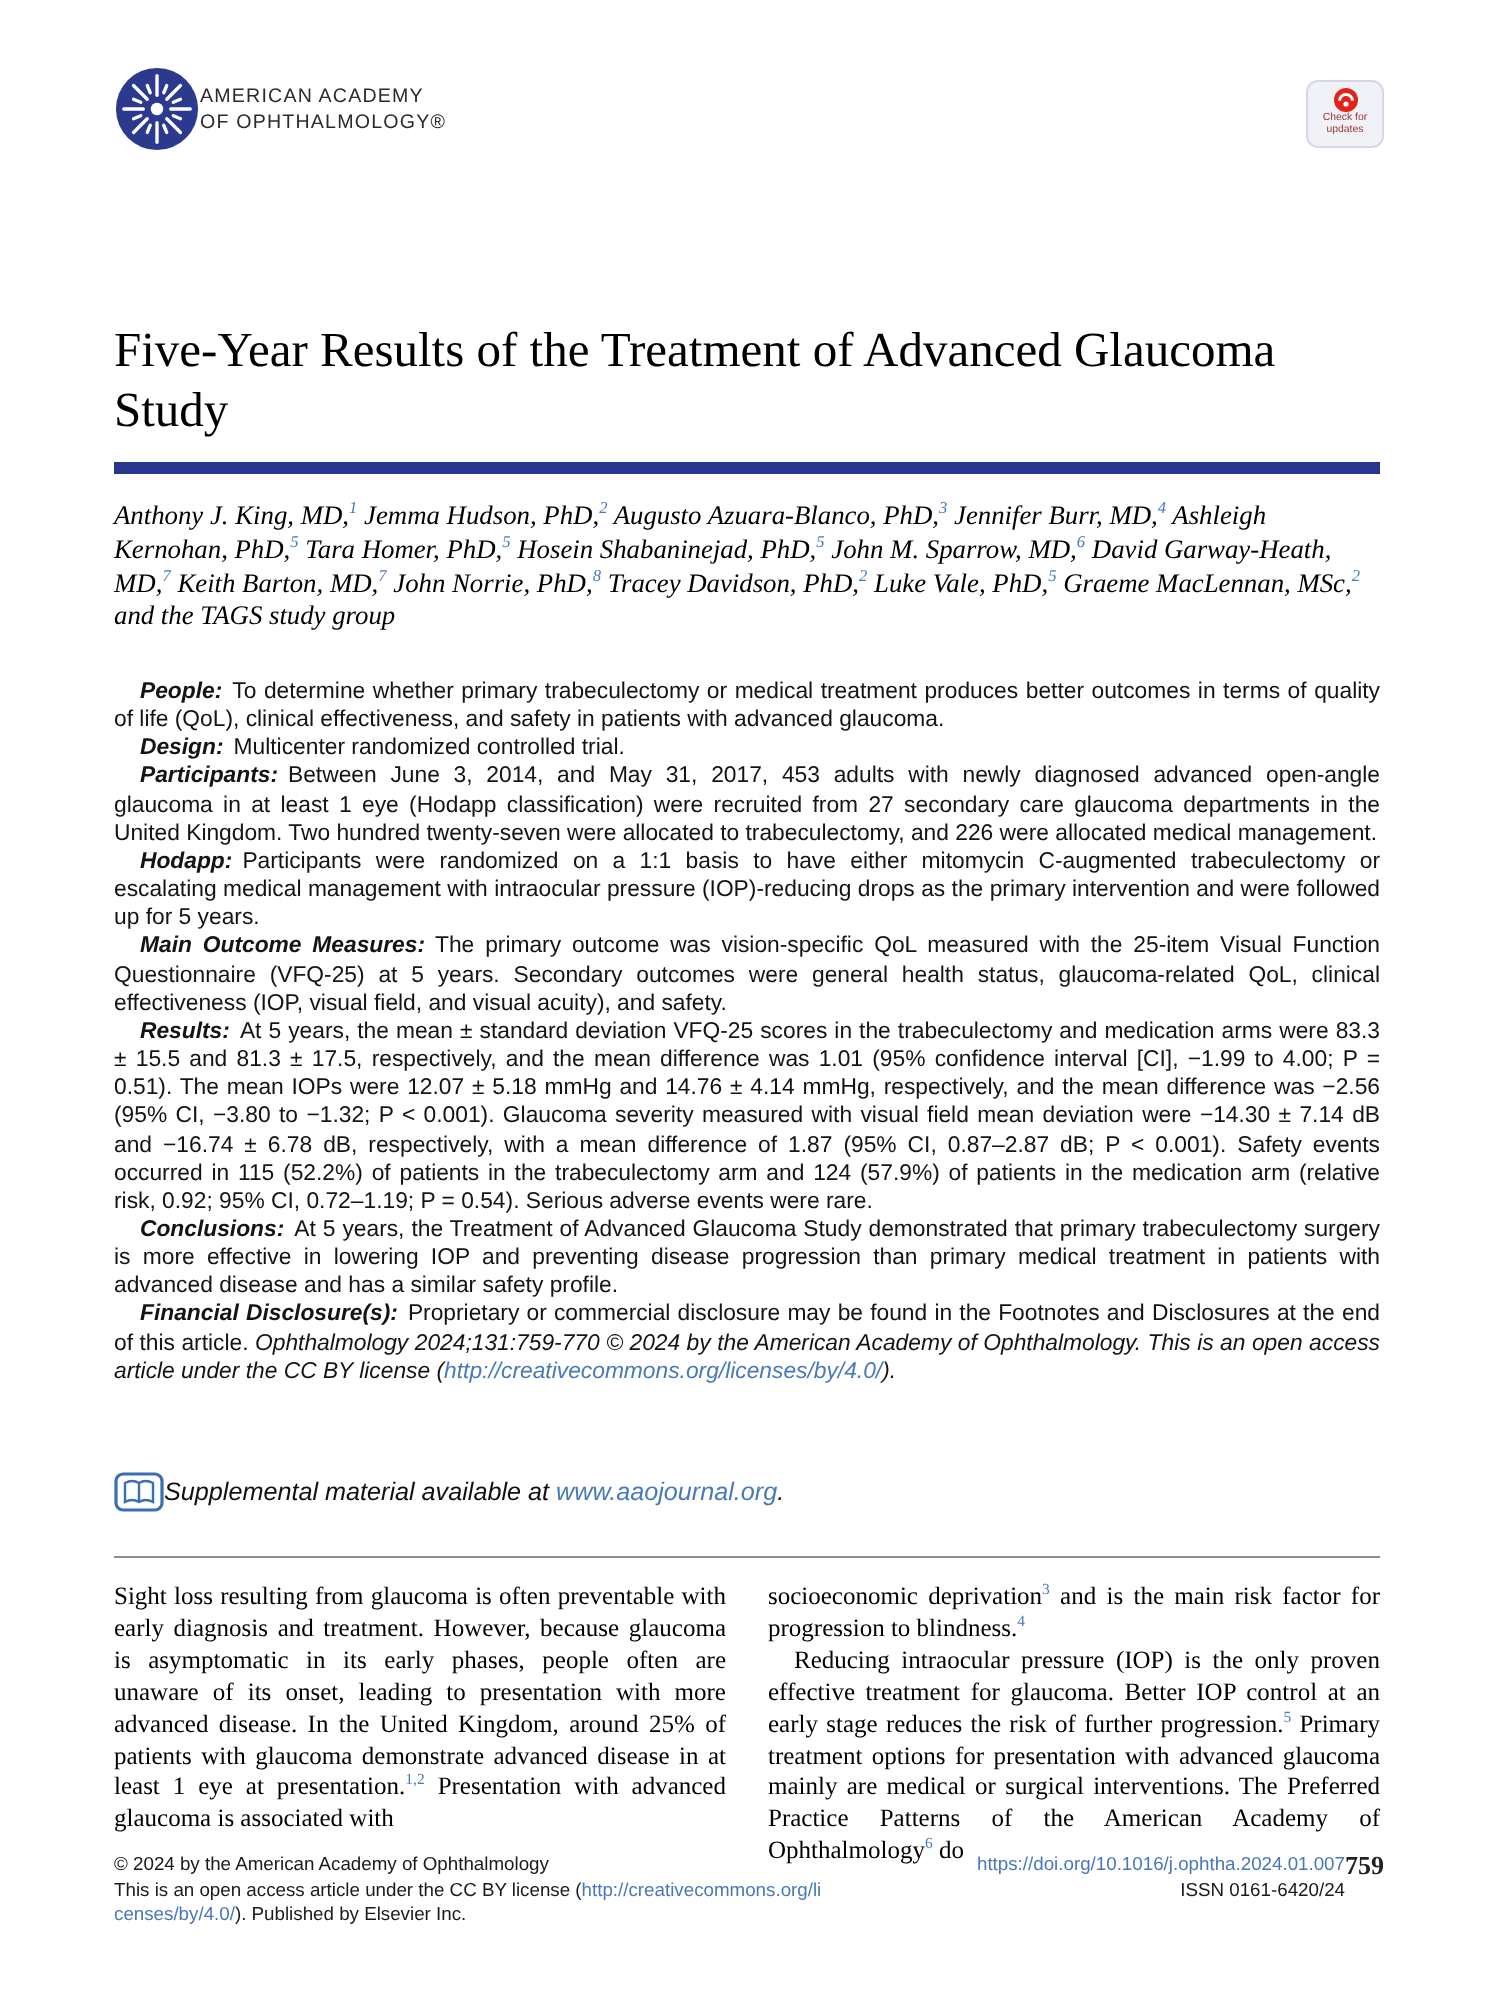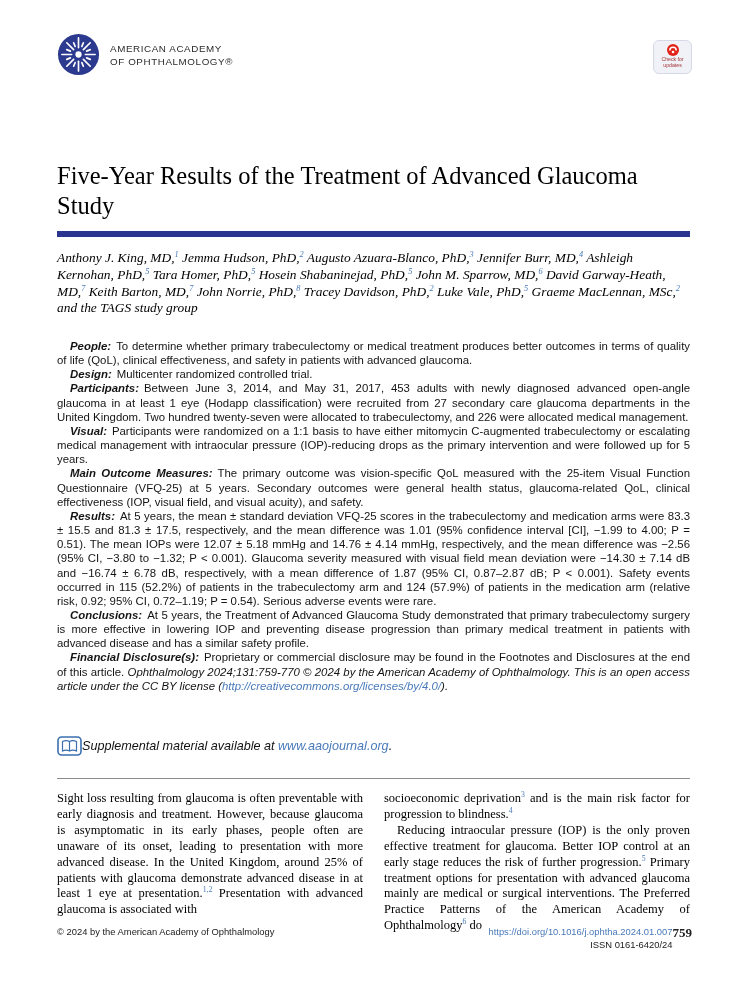--- a/index.html
+++ b/index.html
@@ -3,21 +3,21 @@
 <meta charset="utf-8">
 <style>
   *{box-sizing:border-box}
   html,body{margin:0;padding:0}
   body{width:747px;height:1000px;background:#ffffff;font-family:"Liberation Sans",sans-serif;color:#1a1a1a;position:relative;overflow:hidden}
   .page{position:absolute;inset:0;background:#fff}
   a{text-decoration:none;cursor:pointer}
   .lnk{color:#4879b9}
   sup.cite{color:#4879b9;font-size:0.62em;line-height:0;vertical-align:super}
 
-  .header{position:absolute;left:57px;top:33px;display:flex;align-items:center;gap:10px}
+  .header{position:absolute;left:57px;top:33px;display:flex;align-items:center;}
   .logo{width:43px;height:43px;flex:0 0 auto}
   .org{font-size:9.8px;letter-spacing:0.6px;color:#2b2b2b;line-height:13px}
 
   .crossmark{position:absolute;right:55px;top:40px;width:39px;height:34px;background:#f1f2f8;border:1px solid #d6d8e6;border-radius:6px;display:flex;flex-direction:column;align-items:center;padding-top:3px;cursor:pointer}
   .cm-text{font-size:5.2px;line-height:5.8px;color:#a03535;text-align:center;margin-top:1px;width:32px}
 
   .title{position:absolute;left:57px;top:82px;width:633px;font-size:27.5px;line-height:31.5px;font-weight:700;color:#000;letter-spacing:-0.2px}
   .subtitle{position:absolute;left:57px;top:161px;width:633px;font-family:"Liberation Serif",serif;font-size:24.5px;line-height:29.5px;font-weight:400;color:#000}
   .rule-blue{position:absolute;left:57px;top:231px;width:633px;height:6px;background:#2a3590}
 
@@ -90,21 +90,21 @@
 
   <div class="subtitle">Five-Year Results of the Treatment of Advanced Glaucoma Study</div>
   <div class="rule-blue"></div>
 
   <div class="authors">Anthony J. King, MD,<sup class="cite">1</sup> Jemma Hudson, PhD,<sup class="cite">2</sup> Augusto Azuara-Blanco, PhD,<sup class="cite">3</sup> Jennifer Burr, MD,<sup class="cite">4</sup> Ashleigh Kernohan, PhD,<sup class="cite">5</sup> Tara Homer, PhD,<sup class="cite">5</sup> Hosein Shabaninejad, PhD,<sup class="cite">5</sup> John M. Sparrow, MD,<sup class="cite">6</sup> David Garway-Heath, MD,<sup class="cite">7</sup> Keith Barton, MD,<sup class="cite">7</sup> John Norrie, PhD,<sup class="cite">8</sup> Tracey Davidson, PhD,<sup class="cite">2</sup> Luke Vale, PhD,<sup class="cite">5</sup> Graeme MacLennan, MSc,<sup class="cite">2</sup> and the TAGS study group</div>
 
   <div class="abstract">
     <p class="abs"><span class="abs-label">People:</span><span>To determine whether primary trabeculectomy or medical treatment produces better outcomes in terms of quality of life (QoL), clinical effectiveness, and safety in patients with advanced glaucoma.</span></p>
     <p class="abs"><span class="abs-label">Design:</span><span>Multicenter randomized controlled trial.</span></p>
     <p class="abs"><span class="abs-label">Participants:</span><span>Between June 3, 2014, and May 31, 2017, 453 adults with newly diagnosed advanced open-angle glaucoma in at least 1 eye (Hodapp classification) were recruited from 27 secondary care glaucoma departments in the United Kingdom. Two hundred twenty-seven were allocated to trabeculectomy, and 226 were allocated medical management.</span></p>
-    <p class="abs"><span class="abs-label">Visual:</span><span>Participants were randomized on a 1:1 basis to have either mitomycin C-augmented trabeculectomy or escalating medical management with intraocular pressure (IOP)-reducing drops as the primary intervention and were followed up for 5 years.</span></p>
+    <p class="abs"><span class="abs-label">Hodapp:</span><span>Participants were randomized on a 1:1 basis to have either mitomycin C-augmented trabeculectomy or escalating medical management with intraocular pressure (IOP)-reducing drops as the primary intervention and were followed up for 5 years.</span></p>
     <p class="abs"><span class="abs-label">Main Outcome Measures:</span><span>The primary outcome was vision-specific QoL measured with the 25-item Visual Function Questionnaire (VFQ-25) at 5 years. Secondary outcomes were general health status, glaucoma-related QoL, clinical effectiveness (IOP, visual field, and visual acuity), and safety.</span></p>
     <p class="abs"><span class="abs-label">Results:</span><span>At 5 years, the mean ± standard deviation VFQ-25 scores in the trabeculectomy and medication arms were 83.3 ± 15.5 and 81.3 ± 17.5, respectively, and the mean difference was 1.01 (95% confidence interval [CI], −1.99 to 4.00; P = 0.51). The mean IOPs were 12.07 ± 5.18 mmHg and 14.76 ± 4.14 mmHg, respectively, and the mean difference was −2.56 (95% CI, −3.80 to −1.32; P &lt; 0.001). Glaucoma severity measured with visual field mean deviation were −14.30 ± 7.14 dB and −16.74 ± 6.78 dB, respectively, with a mean difference of 1.87 (95% CI, 0.87–2.87 dB; P &lt; 0.001). Safety events occurred in 115 (52.2%) of patients in the trabeculectomy arm and 124 (57.9%) of patients in the medication arm (relative risk, 0.92; 95% CI, 0.72–1.19; P = 0.54). Serious adverse events were rare.</span></p>
     <p class="abs"><span class="abs-label">Conclusions:</span><span>At 5 years, the Treatment of Advanced Glaucoma Study demonstrated that primary trabeculectomy surgery is more effective in lowering IOP and preventing disease progression than primary medical treatment in patients with advanced disease and has a similar safety profile.</span></p>
     <p class="abs"><span class="abs-label">Financial Disclosure(s):</span><span>Proprietary or commercial disclosure may be found in the Footnotes and Disclosures at the end of this article. <i>Ophthalmology 2024;131:759-770 © 2024 by the American Academy of Ophthalmology. This is an open access article under the CC BY license (</i><a class="lnk" href="#"><i>http://creativecommons.org/licenses/by/4.0/</i></a><i>).</i></span></p>
   </div>
 
   <div class="supp">
     <svg width="25" height="20" viewBox="0 0 25 20">
       <rect x="1" y="1" width="23" height="18" rx="3.5" fill="none" stroke="#3a6fb0" stroke-width="1.6"></rect>
       <path d="M5.5 5.5 c2.6-1.4 4.6-1.4 7 0 c2.4-1.4 4.4-1.4 7 0 v9.5 c-2.6-1.4-4.6-1.4-7 0 c-2.4-1.4-4.4-1.4-7 0 z" fill="none" stroke="#3a6fb0" stroke-width="1.2"></path>
@@ -118,20 +118,21 @@
   <div class="col col1">
     <p class="bp">Sight loss resulting from glaucoma is often preventable with early diagnosis and treatment. However, because glaucoma is asymptomatic in its early phases, people often are unaware of its onset, leading to presentation with more advanced disease. In the United Kingdom, around 25% of patients with glaucoma demonstrate advanced disease in at least 1 eye at presentation.<sup class="cite">1,2</sup> Presentation with advanced glaucoma is associated with</p>
   </div>
   <div class="col col2">
     <p class="bp">socioeconomic deprivation<sup class="cite">3</sup> and is the main risk factor for progression to blindness.<sup class="cite">4</sup></p>
     <p class="bp indent">Reducing intraocular pressure (IOP) is the only proven effective treatment for glaucoma. Better IOP control at an early stage reduces the risk of further progression.<sup class="cite">5</sup> Primary treatment options for presentation with advanced glaucoma mainly are medical or surgical interventions. The Preferred Practice Patterns of the American Academy of Ophthalmology<sup class="cite">6</sup> do</p>
   </div>
 
   <div class="footer-left">
     <div>© 2024 by the American Academy of Ophthalmology</div>
+    <div>This is an open access article under the CC BY license (<a class="lnk" href="#">http://creativecommons.org/licenses/by/4.0/</a>). Published by Elsevier Inc.</div>
   </div>
   <div class="footer-right">
     <div class="pub">
       <div><a class="lnk" href="#">https://doi.org/10.1016/j.ophtha.2024.01.007</a></div>
       <div>ISSN 0161-6420/24</div>
     </div>
     <div class="pagenum">759</div>
   </div>
 
 </div>

